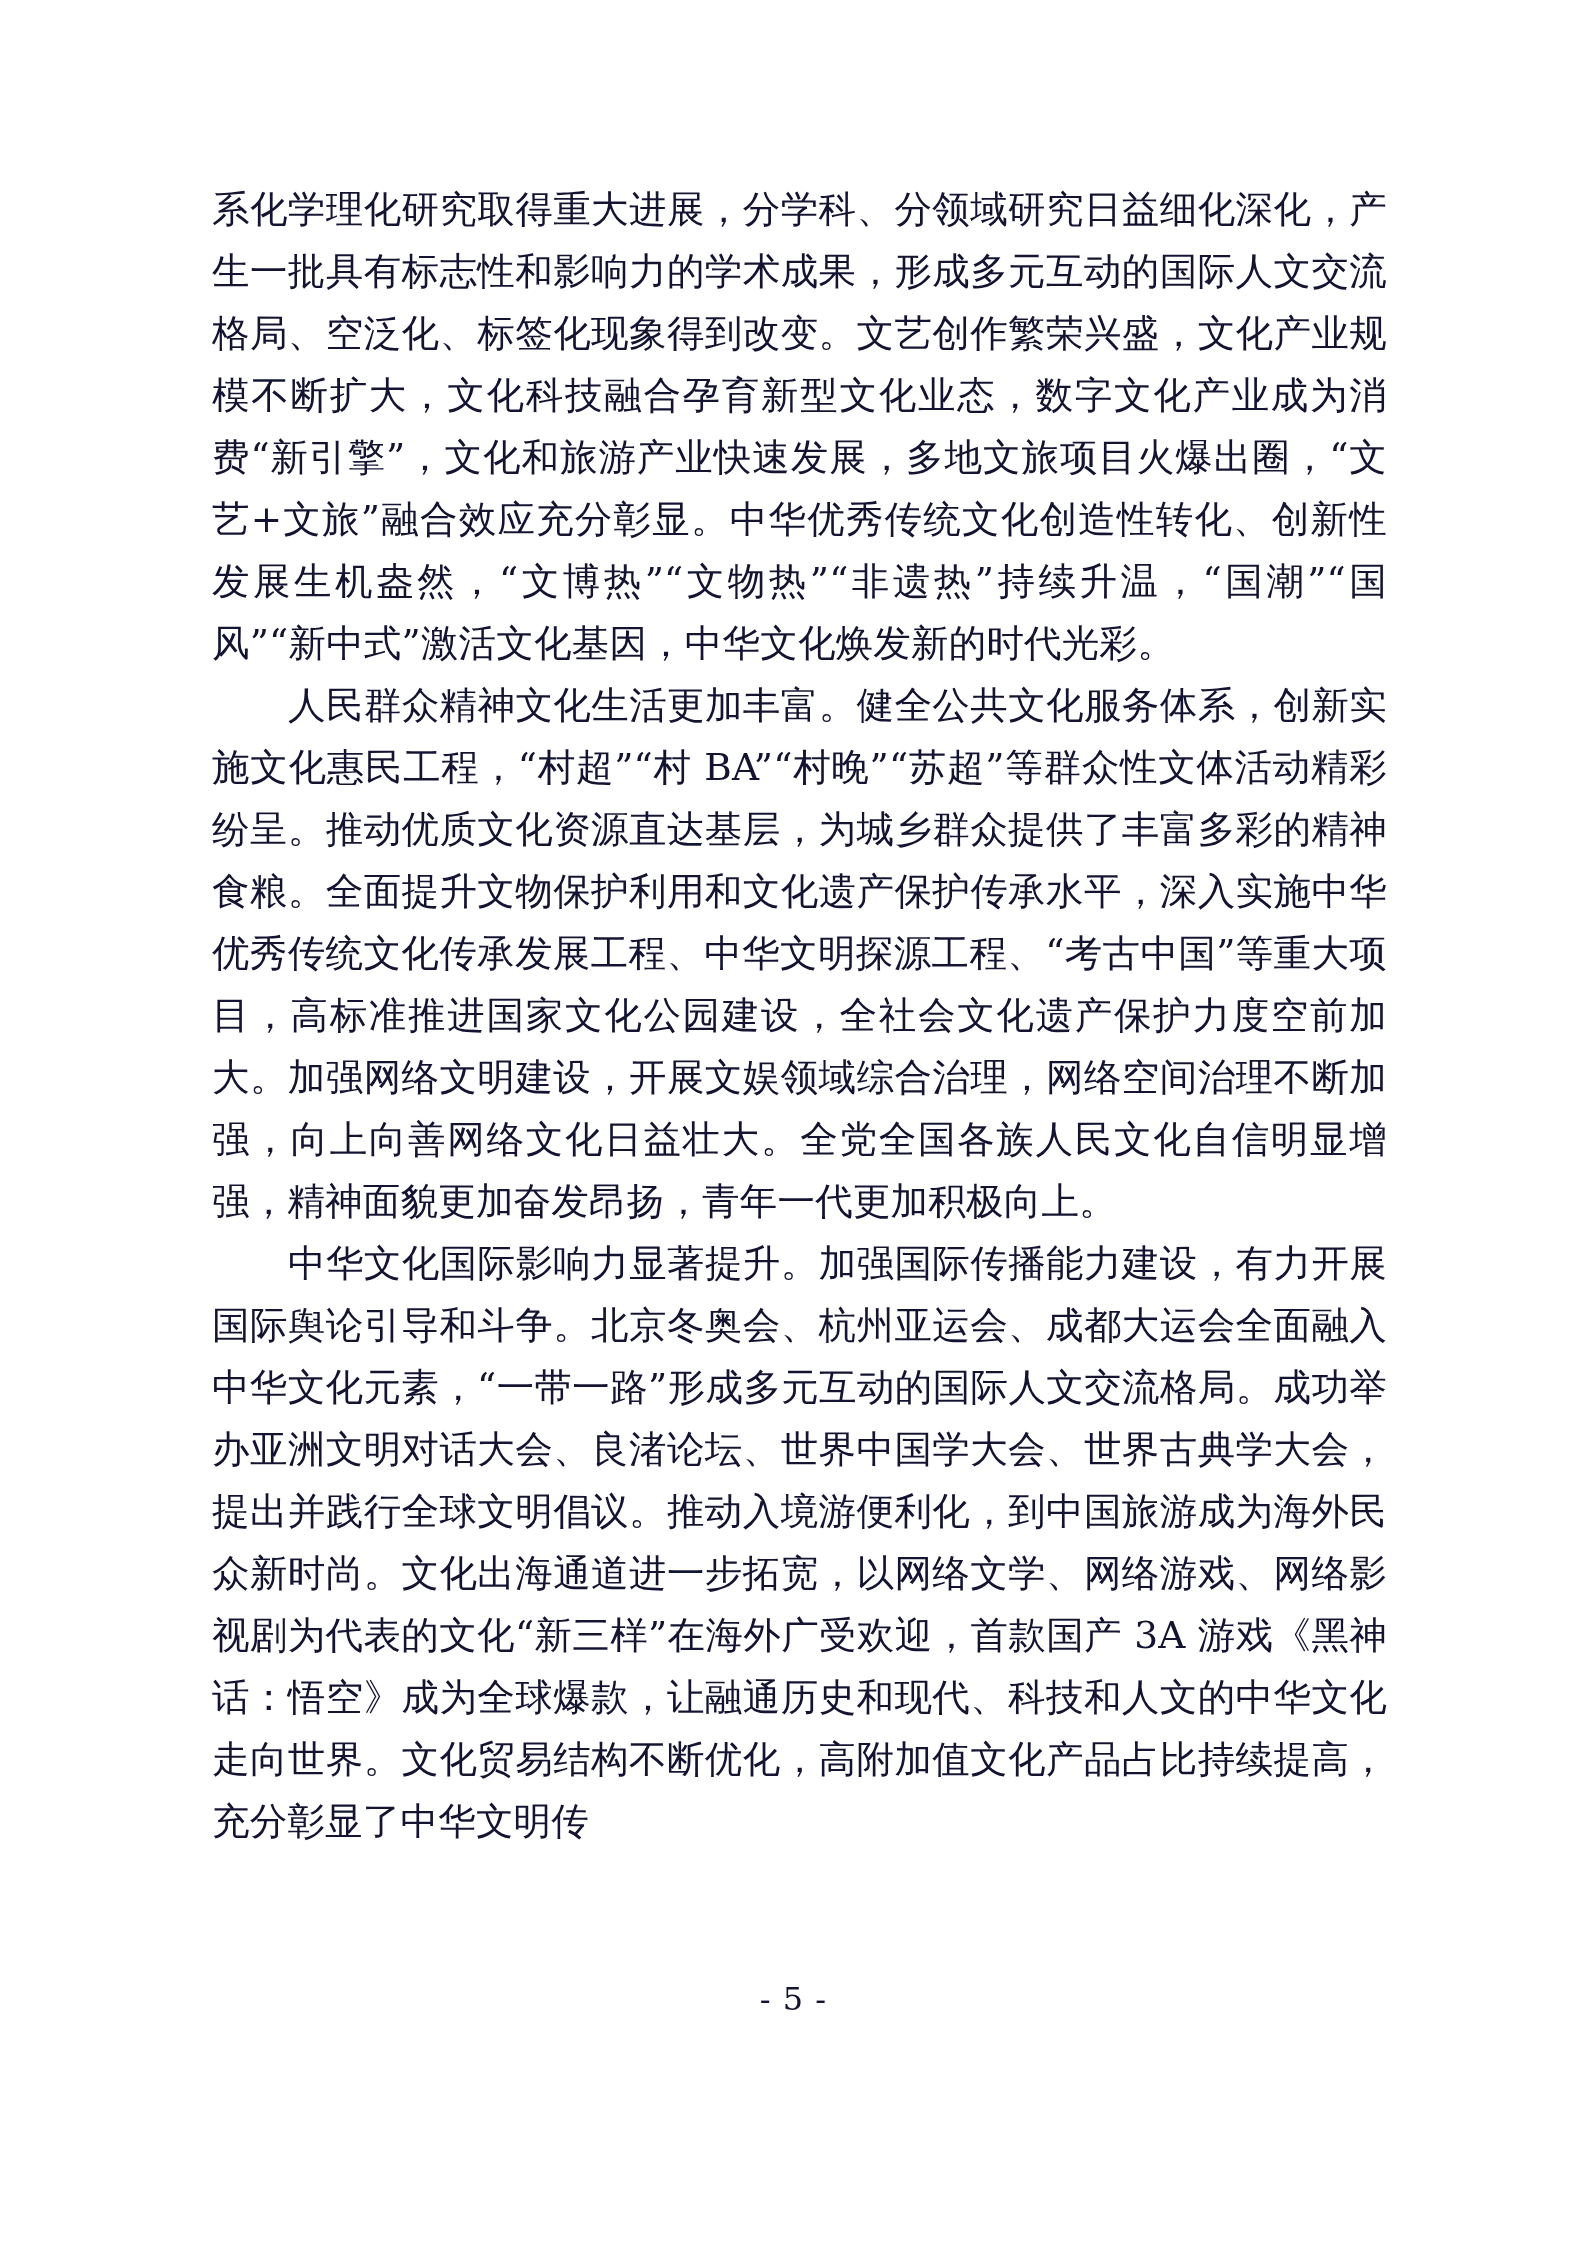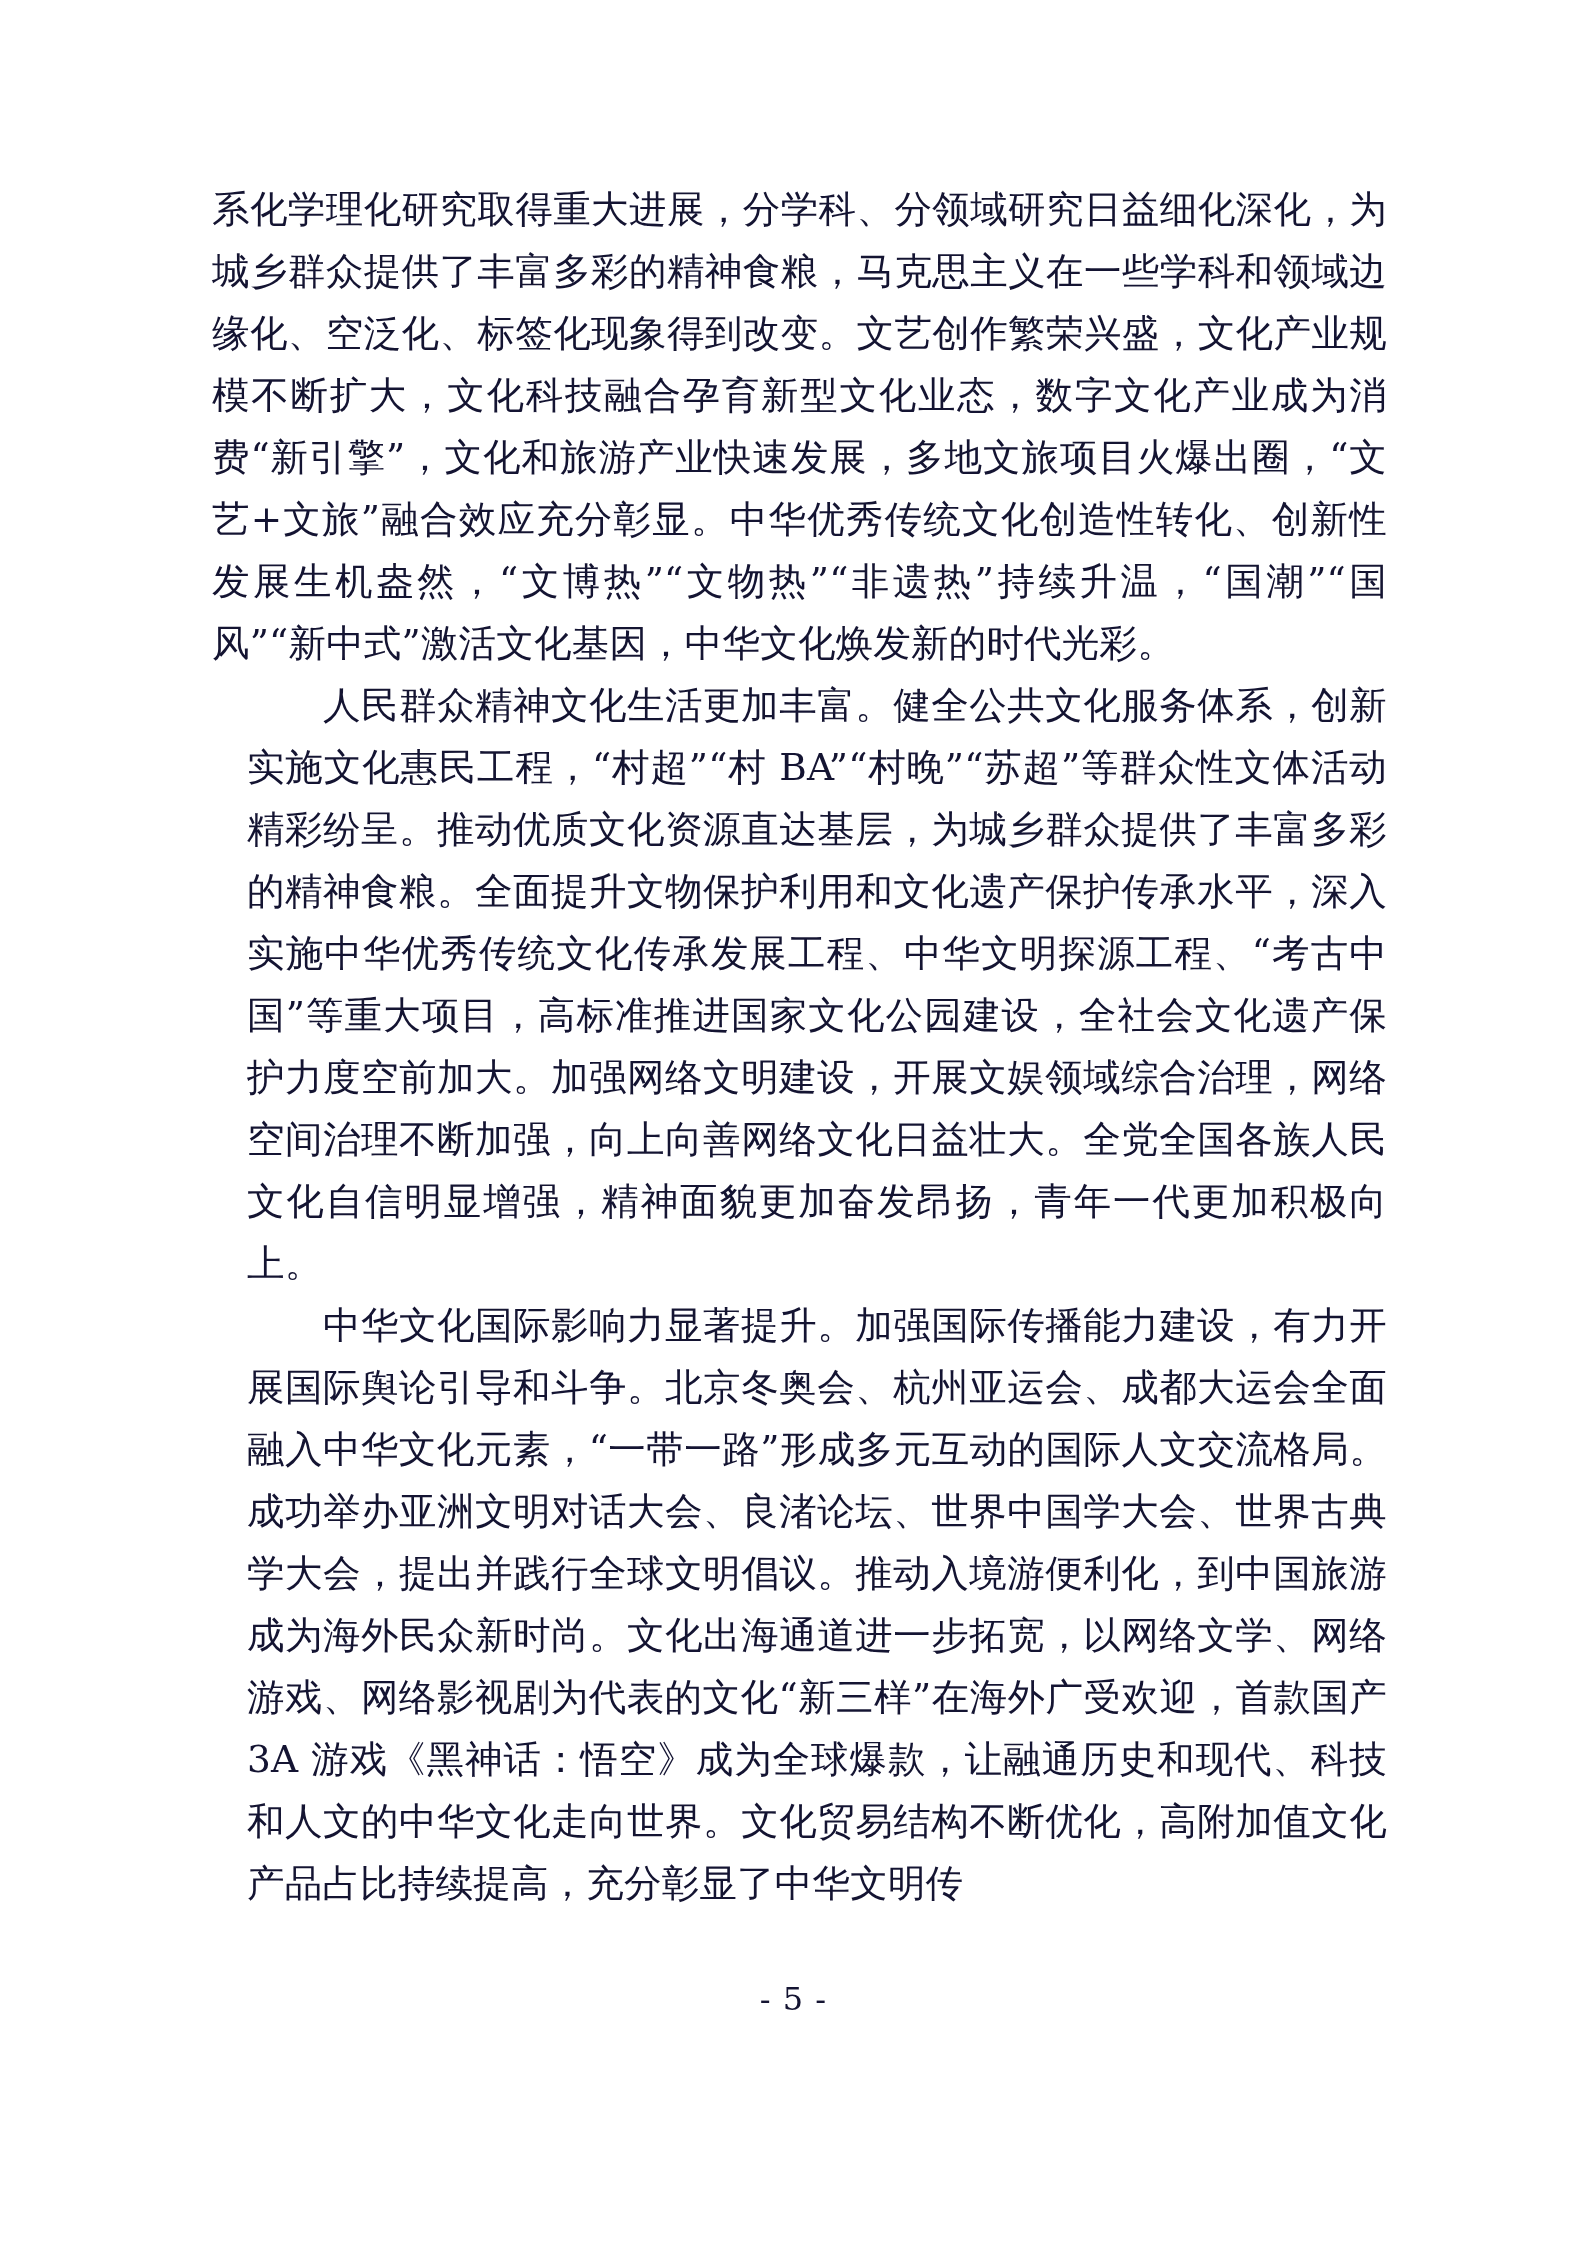--- a/index.html
+++ b/index.html
@@ -27,37 +27,36 @@
     font-size: 37.5px;
     line-height: 62px;
     text-align: justify;
     text-justify: inter-ideograph;
     letter-spacing: 0.2px;
     margin: 0 0 0 0;
     color: #141432;
   }
   .para.indent {
     text-indent: 76px;
-    margin-left: 35px;
   }
   .page-number {
     position: absolute;
     left: 0;
     right: 0;
     top: 1980px;
     text-align: center;
     font-size: 32px;
     font-family: "DejaVu Serif", "Liberation Serif", serif;
     color: #141432;
     letter-spacing: 1px;
   }
 </style>
 </head>
 <body>
 
 <div class="page">
   <div class="content">
-    <p class="para">系化学理化研究取得重大进展，分学科、分领域研究日益细化深化，为城乡群众提供了丰富多彩的精神食粮，马克思主义在一些学科和领域边缘化、空泛化、标签化现象得到改变。文艺创作繁荣兴盛，文化产业规模不断扩大，文化科技融合孕育新型文化业态，数字文化产业成为消费“新引擎”，文化和旅游产业快速发展，多地文旅项目火爆出圈，“文艺+文旅”融合效应充分彰显。中华优秀传统文化创造性转化、创新性发展生机盎然，“文博热”“文物热”“非遗热”持续升温，“国潮”“国风”“新中式”激活文化基因，中华文化焕发新的时代光彩。</p>
+    <p class="para">系化学理化研究取得重大进展，分学科、分领域研究日益细化深化，产生一批具有标志性和影响力的学术成果，形成多元互动的国际人文交流格局、空泛化、标签化现象得到改变。文艺创作繁荣兴盛，文化产业规模不断扩大，文化科技融合孕育新型文化业态，数字文化产业成为消费“新引擎”，文化和旅游产业快速发展，多地文旅项目火爆出圈，“文艺+文旅”融合效应充分彰显。中华优秀传统文化创造性转化、创新性发展生机盎然，“文博热”“文物热”“非遗热”持续升温，“国潮”“国风”“新中式”激活文化基因，中华文化焕发新的时代光彩。</p>
     <p class="para indent">人民群众精神文化生活更加丰富。健全公共文化服务体系，创新实施文化惠民工程，“村超”“村 BA”“村晚”“苏超”等群众性文体活动精彩纷呈。推动优质文化资源直达基层，为城乡群众提供了丰富多彩的精神食粮。全面提升文物保护利用和文化遗产保护传承水平，深入实施中华优秀传统文化传承发展工程、中华文明探源工程、“考古中国”等重大项目，高标准推进国家文化公园建设，全社会文化遗产保护力度空前加大。加强网络文明建设，开展文娱领域综合治理，网络空间治理不断加强，向上向善网络文化日益壮大。全党全国各族人民文化自信明显增强，精神面貌更加奋发昂扬，青年一代更加积极向上。</p>
     <p class="para indent">中华文化国际影响力显著提升。加强国际传播能力建设，有力开展国际舆论引导和斗争。北京冬奥会、杭州亚运会、成都大运会全面融入中华文化元素，“一带一路”形成多元互动的国际人文交流格局。成功举办亚洲文明对话大会、良渚论坛、世界中国学大会、世界古典学大会，提出并践行全球文明倡议。推动入境游便利化，到中国旅游成为海外民众新时尚。文化出海通道进一步拓宽，以网络文学、网络游戏、网络影视剧为代表的文化“新三样”在海外广受欢迎，首款国产 3A 游戏《黑神话：悟空》成为全球爆款，让融通历史和现代、科技和人文的中华文化走向世界。文化贸易结构不断优化，高附加值文化产品占比持续提高，充分彰显了中华文明传</p>
   </div>
   <div class="page-number">- 5 -</div>
 </div>
 
 </body></html>

